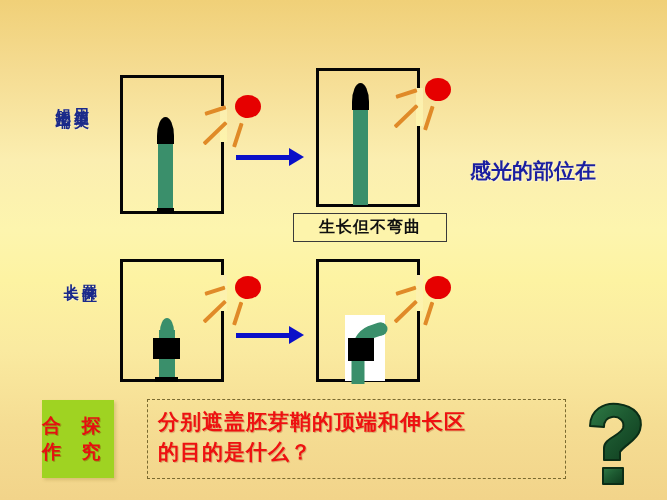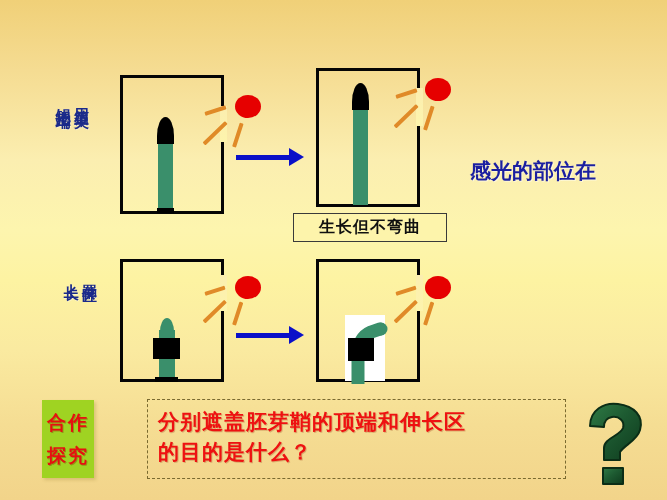--- a/index.html
+++ b/index.html
@@ -156,25 +156,25 @@
     text-shadow: 1px 1px 0 rgba(255,255,255,0.5);
   }
   #conclusion .line2 { margin-left: 0px; }
   .hl-red { color: #e10d0d; }
 
   
   #inquiry-badge {
     position: absolute;
     left: 42px;
     top: 400px;
-    width: 52px;
+    width: 72px;
     height: 78px;
     background: #9fd322;
     display: flex;
-    flex-direction: column;
+    flex-direction: row;
     align-items: center;
     justify-content: center;
     gap: 7px;
     box-shadow: 2px 2px 3px rgba(140,120,40,0.25);
   }
   #inquiry-badge span {
     color: #e61010;
     font-family: "DejaVu Sans", "Liberation Sans", sans-serif;
     font-weight: bold;
     font-size: 19px;

